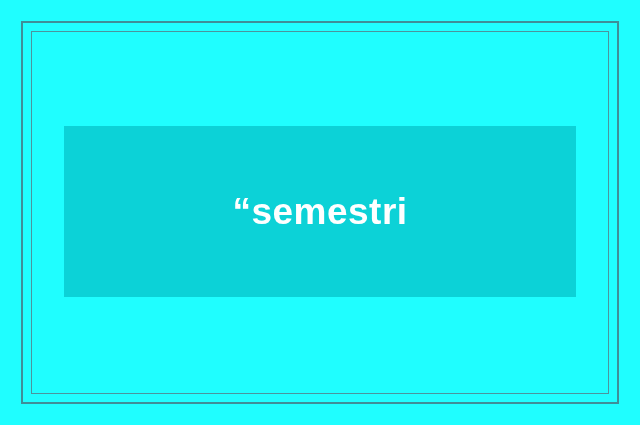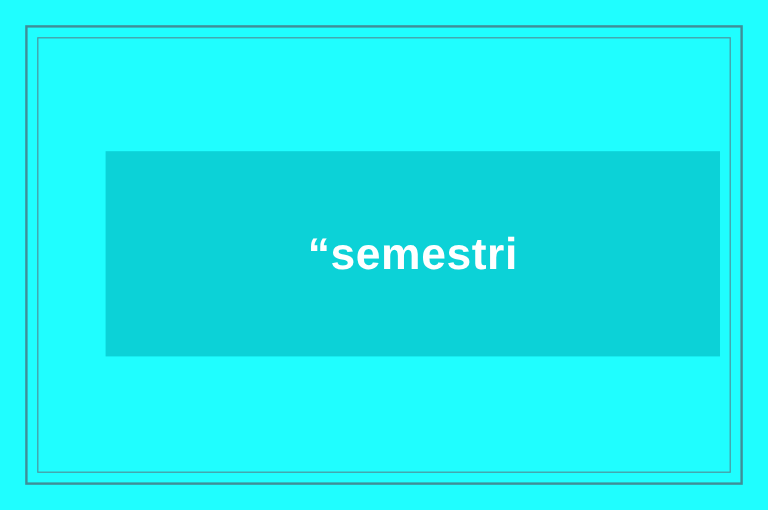--- a/index.html
+++ b/index.html
@@ -53,21 +53,20 @@
     top: 126px;
     width: 512px;
     height: 171px;
     background: #0cd2d7;
     box-sizing: border-box;
 
     display: flex;
     flex-direction: column;
     align-items: center;
     justify-content: center;
-    margin-left: 24px;
   }
 
   .title-line {
     color: #ffffff;
     font-size: 37px;
     font-weight: bold;
     line-height: 58px;
     letter-spacing: 0.5px;
     text-align: center;
     white-space: pre;

